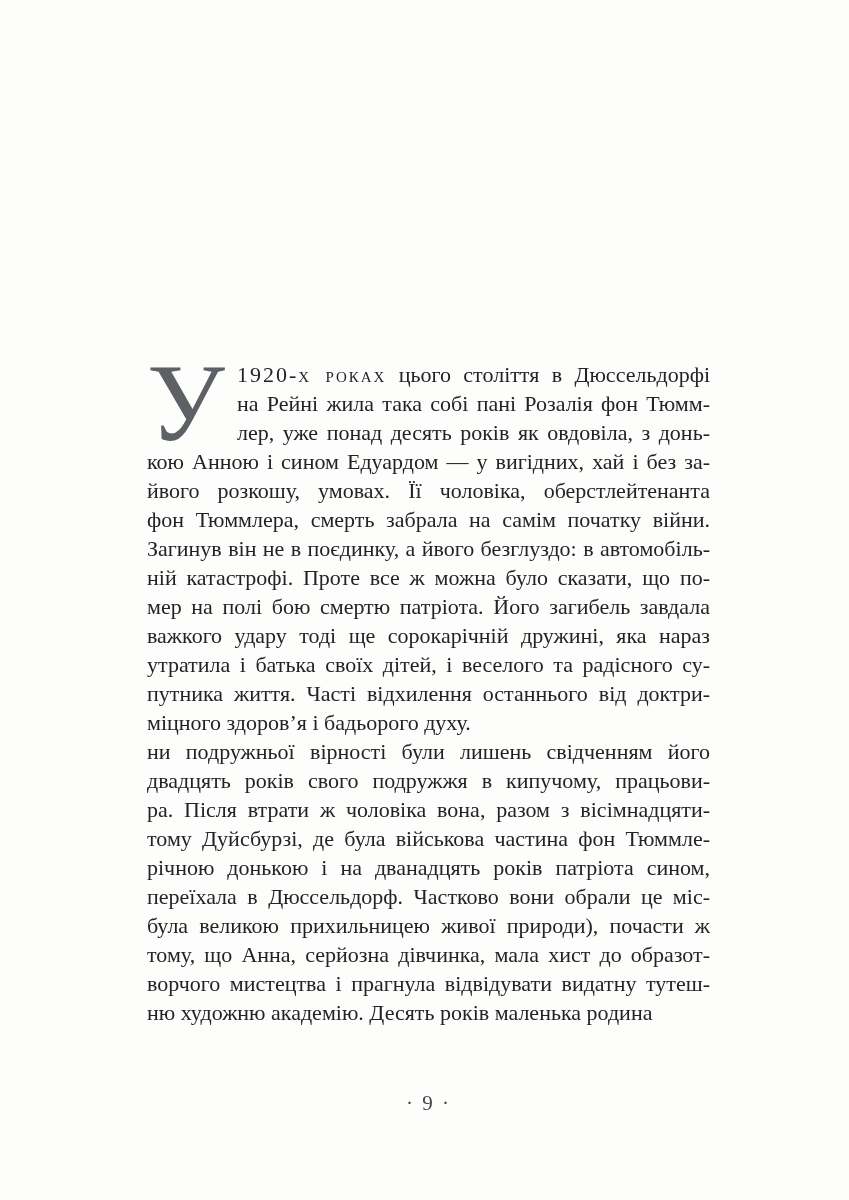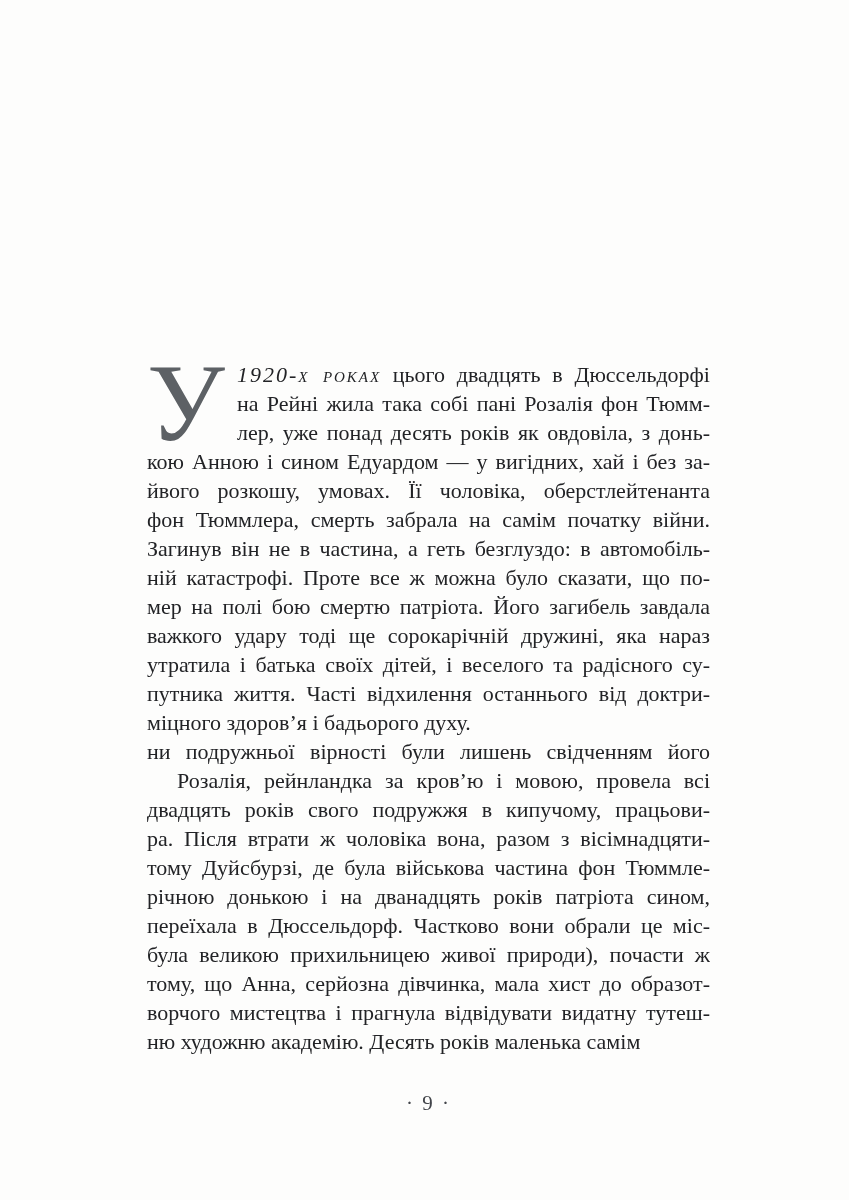--- a/index.html
+++ b/index.html
@@ -44,21 +44,20 @@
   }
   .line.last {
     text-align-last: left;
   }
   .line.indent {
     text-indent: 30px;
   }
   .lead {
     font-variant: small-caps;
     letter-spacing: 0.09em;
-    font-style: italic;
   }
   .page-number {
     position: absolute;
     left: 147px;
     top: 1090px;
     width: 563px;
     text-align: center;
     font-size: 21px;
     line-height: 26px;
     letter-spacing: 2px;
@@ -66,45 +65,44 @@
   }
 </style>
 </head>
 <body>
 
 <div class="page">
   <div class="text-block">
 
     <div class="para">
       <div class="dropcap">У</div>
-      <div class="line"><span class="lead">1920-х роках</span><span> цього двадцять в Дюссельдорфі</span></div>
+      <div class="line"><span class="lead">1920-х роках</span><span> цього століття в Дюссельдорфі</span></div>
       <div class="line">на Рейні жила така собі пані Розалія фон Тюмм-</div>
       <div class="line">лер, уже понад десять років як овдовіла, з донь-</div>
       <div class="line">кою Анною і сином Едуардом — у вигідних, хай і без за-</div>
       <div class="line">йвого розкошу, умовах. Її чоловіка, оберстлейтенанта</div>
       <div class="line">фон Тюммлера, смерть забрала на самім початку війни.</div>
-      <div class="line">Загинув він не в частина, а геть безглуздо: в автомобіль-</div>
+      <div class="line">Загинув він не в поєдинку, а йвого безглуздо: в автомобіль-</div>
       <div class="line">ній катастрофі. Проте все ж можна було сказати, що по-</div>
       <div class="line">мер на полі бою смертю патріота. Його загибель завдала</div>
       <div class="line">важкого удару тоді ще сорокарічній дружині, яка нараз</div>
       <div class="line">утратила і батька своїх дітей, і веселого та радісного су-</div>
       <div class="line">путника життя. Часті відхилення останнього від доктри-</div>
       <div class="line last">міцного здоров’я і бадьорого духу.</div>
       <div class="line">ни подружньої вірності були лишень свідченням його</div>
     </div>
 
     <div class="para">
-      <div class="line indent">Розалія, рейнландка за кров’ю і мовою, провела всі</div>
       <div class="line">двадцять років свого подружжя в кипучому, працьови-</div>
       <div class="line">ра. Після втрати ж чоловіка вона, разом з вісімнадцяти-</div>
       <div class="line">тому Дуйсбурзі, де була військова частина фон Тюммле-</div>
       <div class="line">річною донькою і на дванадцять років патріота сином,</div>
       <div class="line">переїхала в Дюссельдорф. Частково вони обрали це міс-</div>
       <div class="line">була великою прихильницею живої природи), почасти ж</div>
       <div class="line">тому, що Анна, серйозна дівчинка, мала хист до образот-</div>
       <div class="line">ворчого мистецтва і прагнула відвідувати видатну тутеш-</div>
-      <div class="line last">ню художню академію. Десять років маленька самім</div>
+      <div class="line last">ню художню академію. Десять років маленька родина</div>
     </div>
 
   </div>
 
   <div class="page-number">· 9 ·</div>
 </div>
 
 </body></html>

